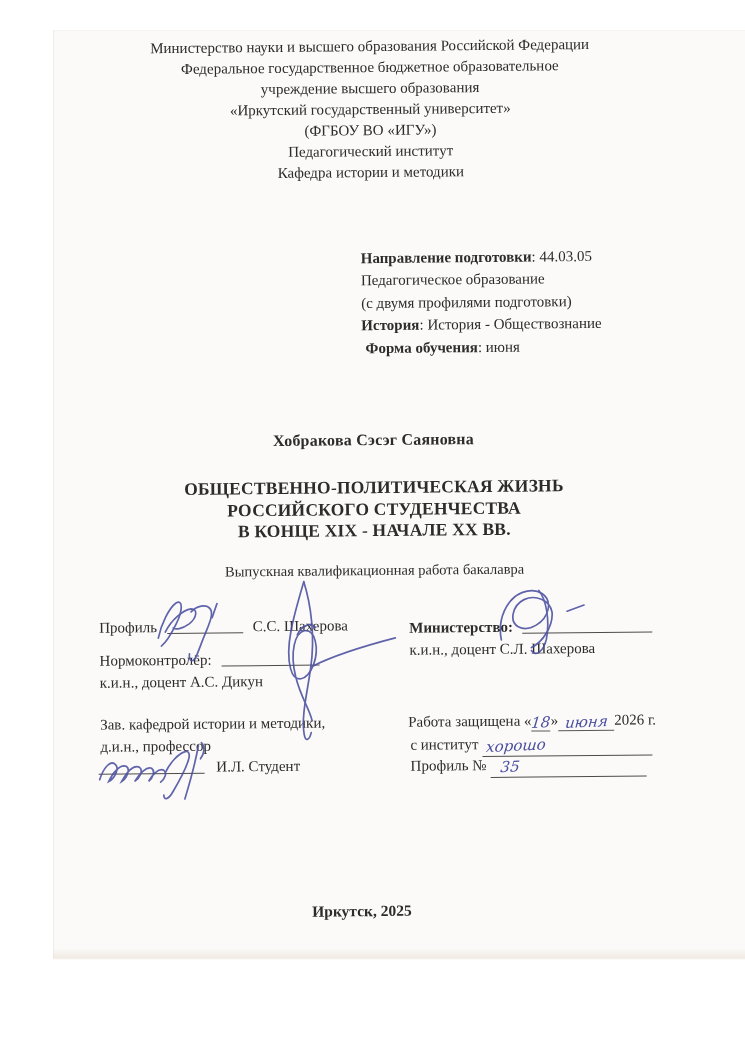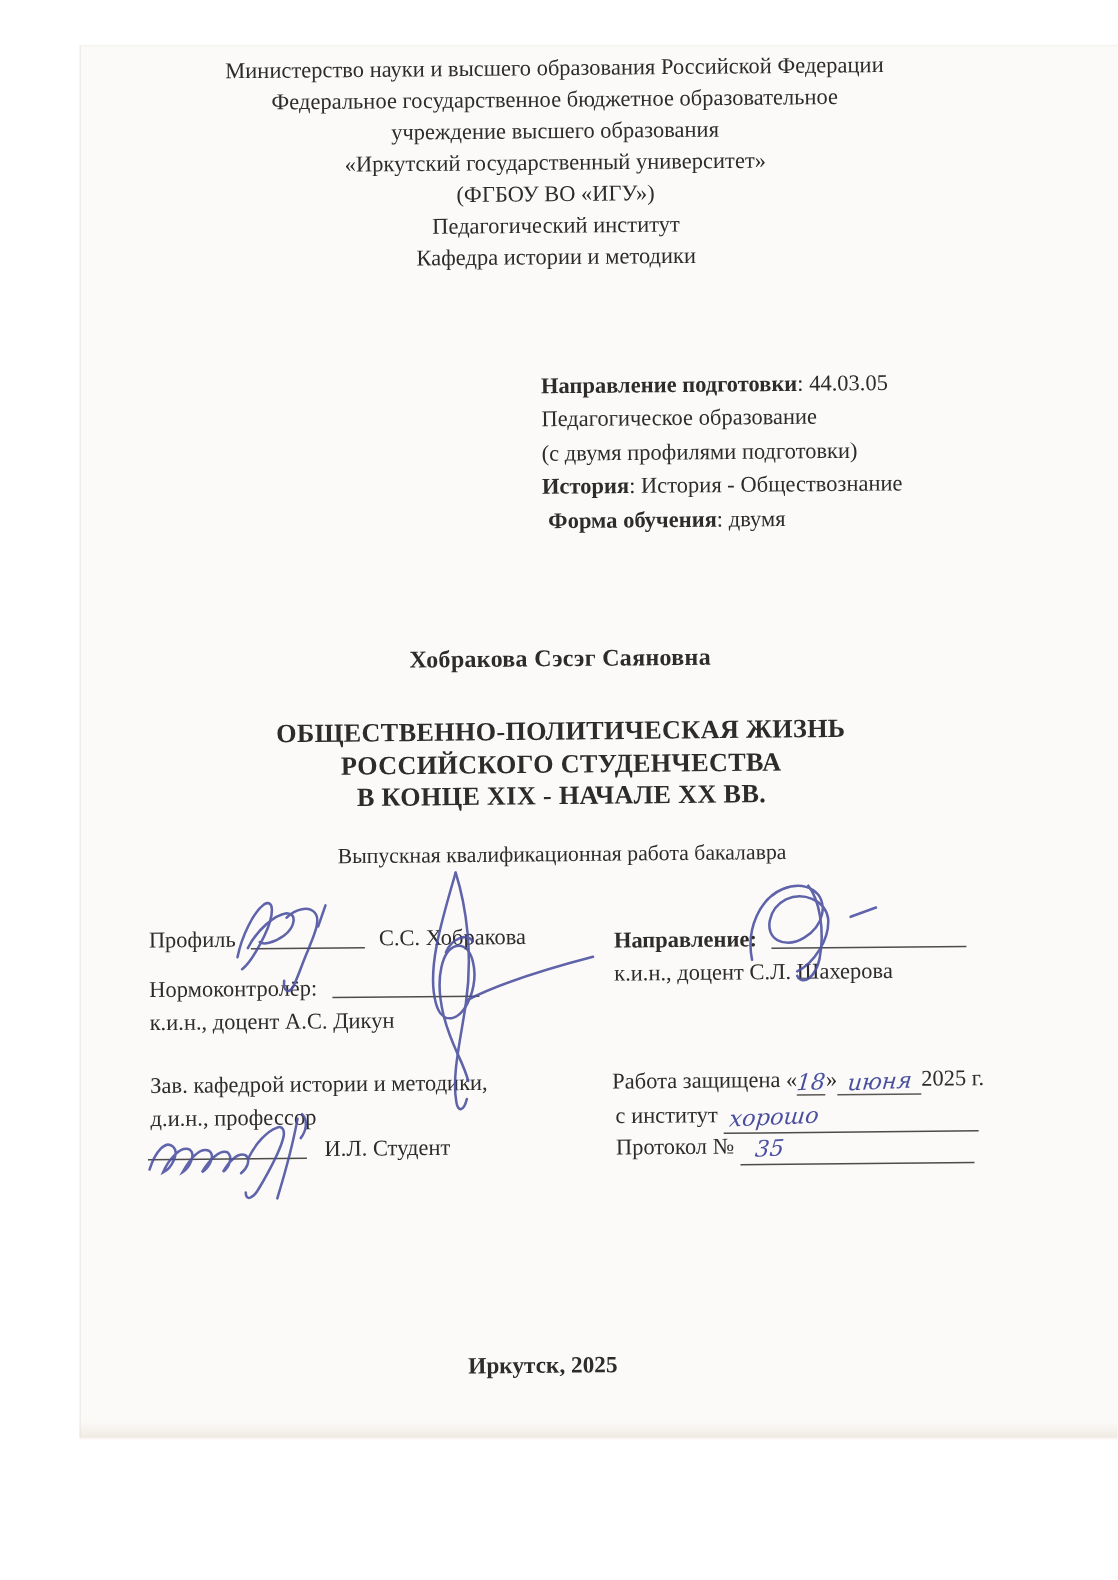--- a/index.html
+++ b/index.html
@@ -63,65 +63,65 @@
     <div>(ФГБОУ ВО «ИГУ»)</div>
     <div>Педагогический институт</div>
     <div>Кафедра истории и методики</div>
   </div>
 
   <div class="program-block">
     <div><b class="lbl">Направление подготовки</b><span>: 44.03.05</span></div>
     <div>Педагогическое образование</div>
     <div>(с двумя профилями подготовки)</div>
     <div><b class="lbl">История</b><span>: История - Обществознание</span></div>
-    <div class="indent"><b class="lbl">Форма обучения</b><span>: двумя</span></div>
+    <div class="indent"><b class="lbl">Форма обучения</b><span>: июня</span></div>
   </div>
 
   <div class="centered author-line">Хобракова Сэсэг Саяновна</div>
 
   <div class="centered title-block">
     <div>ОБЩЕСТВЕННО-ПОЛИТИЧЕСКАЯ ЖИЗНЬ</div>
     <div>РОССИЙСКОГО СТУДЕНЧЕСТВА</div>
     <div>В КОНЦЕ XIX - НАЧАЛЕ XX ВВ.</div>
   </div>
 
   <div class="centered subtitle-line">Выпускная квалификационная работа бакалавра</div>
 
   <div class="row" style="left:98px; top:617px;">
     <span>Профиль</span>
     <span class="blank" style="width:76px; margin:0 6px;"></span>
-    <span>С.С. Хобракова</span>
+    <span>С.С. Шахерова</span>
   </div>
   <div class="row" style="left:98px; top:650px;">
     <span>Нормоконтролёр:</span>
     <span class="blank" style="width:98px; margin-left:6px;"></span>
   </div>
   <div class="row" style="left:98px; top:672px;">к.и.н., доцент А.С. Дикун</div>
   <div class="row" style="left:98px; top:714px;">Зав. кафедрой истории и методики,</div>
   <div class="row" style="left:98px; top:736px;">д.и.н., профессор</div>
   <div class="row" style="left:96px; top:757px;">
     <span class="blank" style="width:106px; margin-right:8px;"></span>
     <span>И.Л. Студент</span>
   </div>
 
   <div class="row" style="left:408px; top:620px;">
-    <b class="lbl">Направление:</b>
+    <b class="lbl">Министерство:</b>
     <span class="blank" style="width:130px; margin-left:6px;"></span>
   </div>
   <div class="row" style="left:408px; top:642px;">к.и.н., доцент С.Л. Шахерова</div>
 
   <div class="row" style="left:406px; top:714px;">
-    <span>Работа защищена «</span><span class="hw-underlined" style="min-width:18px;"><span class="hw">18</span></span><span>»</span><span class="hw-underlined" style="min-width:56px;"><span class="hw">июня</span></span><span>2025 г.</span>
+    <span>Работа защищена «</span><span class="hw-underlined" style="min-width:18px;"><span class="hw">18</span></span><span>»</span><span class="hw-underlined" style="min-width:56px;"><span class="hw">июня</span></span><span>2026 г.</span>
   </div>
   <div class="row" style="left:408px; top:737px;">
     <span>с институт</span>
     <span class="blank blank-fill" style="width:166px; padding-left:4px;"><span class="hw" style="font-size:15px;">хорошо</span></span>
   </div>
   <div class="row" style="left:408px; top:758px;">
-    <span>Протокол №</span>
+    <span>Профиль №</span>
     <span class="blank blank-fill" style="width:146px; padding-left:10px;"><span class="hw" style="font-size:15px;">35</span></span>
   </div>
 
   <div class="centered footer-line">Иркутск, 2025</div>
 
   <svg class="ink" width="745" height="1053" viewBox="0 0 745 1053">
     <g fill="none" stroke="var(--ink,#4a4fa0)" stroke-width="1.7" stroke-linecap="round" opacity="0.88">
       <g>
         <path d="M157,636 C160,622 168,606 175,601 C182,597 182,608 175,622 C170,632 164,641 160,644"></path>
         <path d="M164,630 C170,618 182,608 190,607 C197,607 196,616 188,622 C181,627 174,628 172,626"></path>

